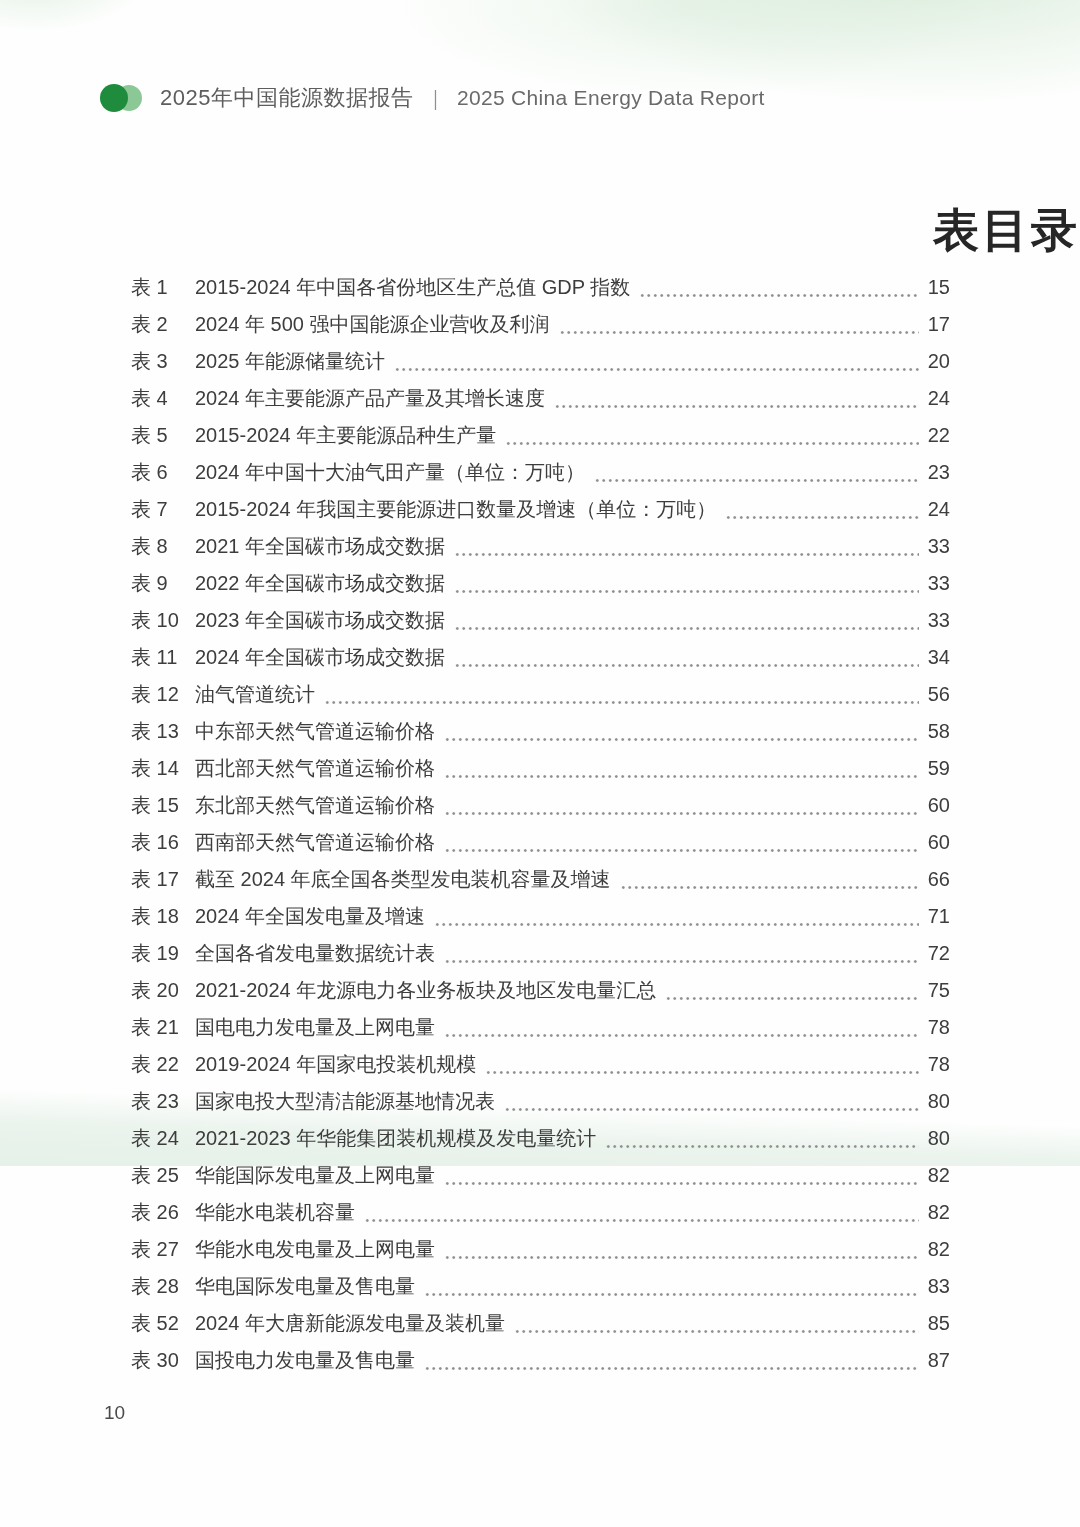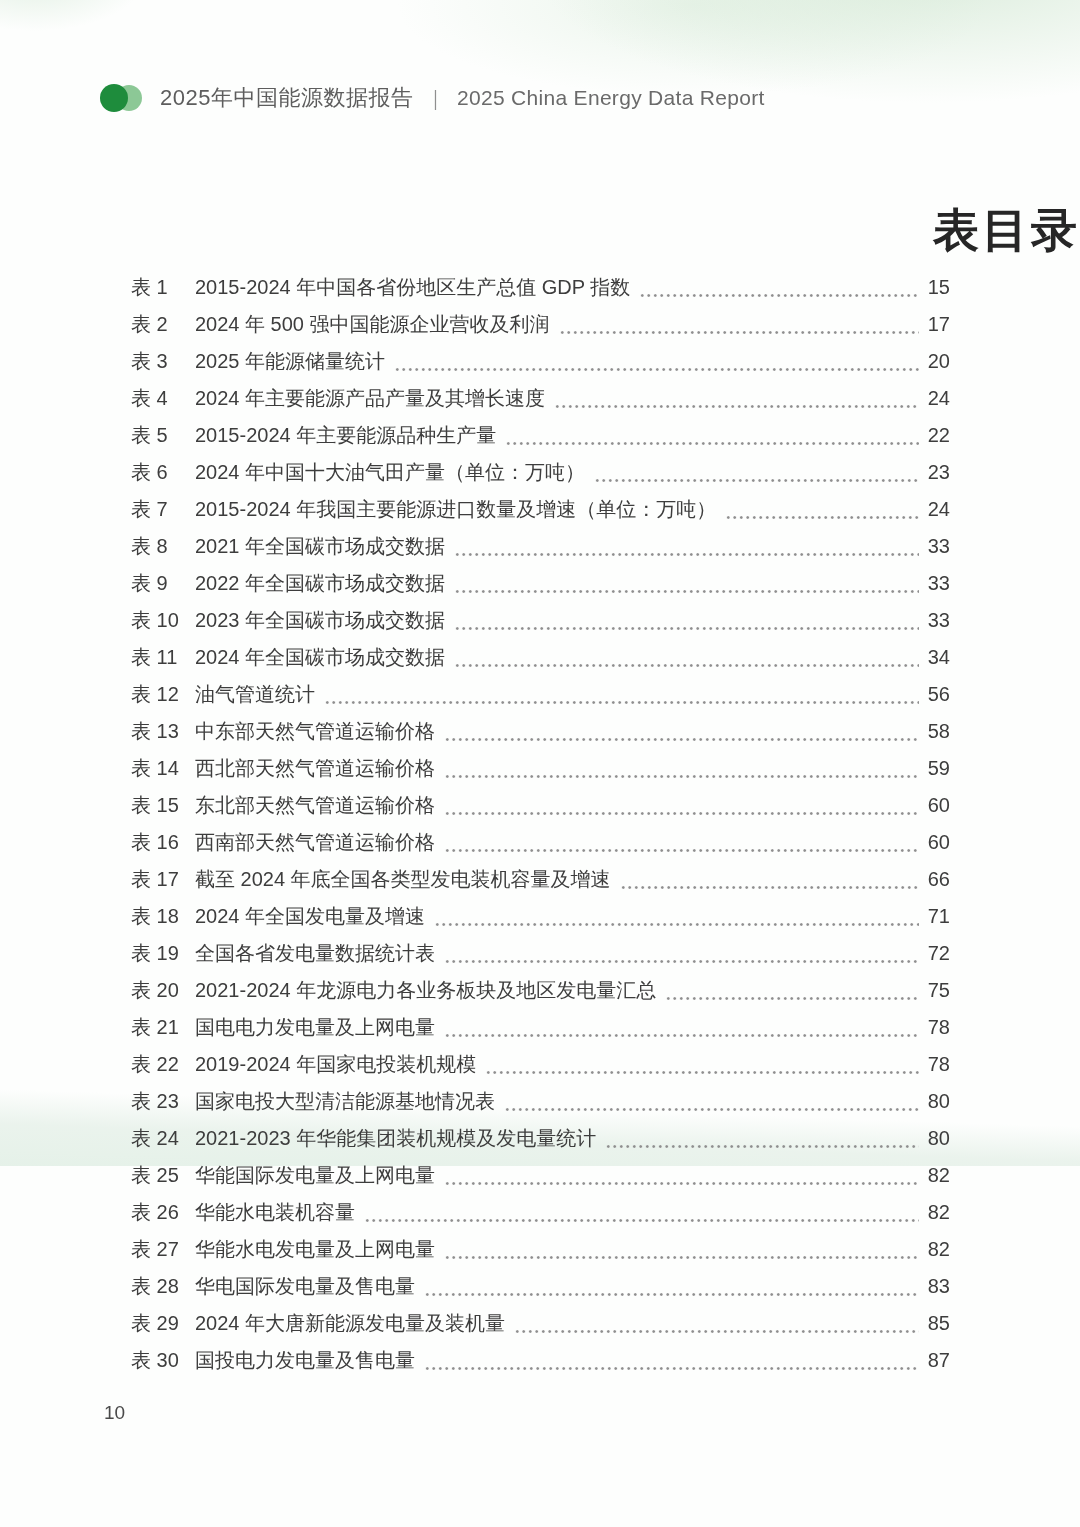--- a/index.html
+++ b/index.html
@@ -304,21 +304,21 @@
   </div>
 
   <div class="toc-row">
     <span class="toc-label">表 28</span>
     <span class="toc-title">华电国际发电量及售电量</span>
     <span class="toc-dots"></span>
     <span class="toc-page">83</span>
   </div>
 
   <div class="toc-row">
-    <span class="toc-label">表 29</span>
+    <span class="toc-label">表 52</span>
     <span class="toc-title">2024 年大唐新能源发电量及装机量</span>
     <span class="toc-dots"></span>
     <span class="toc-page">85</span>
   </div>
 
   <div class="toc-row">
     <span class="toc-label">表 30</span>
     <span class="toc-title">国投电力发电量及售电量</span>
     <span class="toc-dots"></span>
     <span class="toc-page">87</span>

